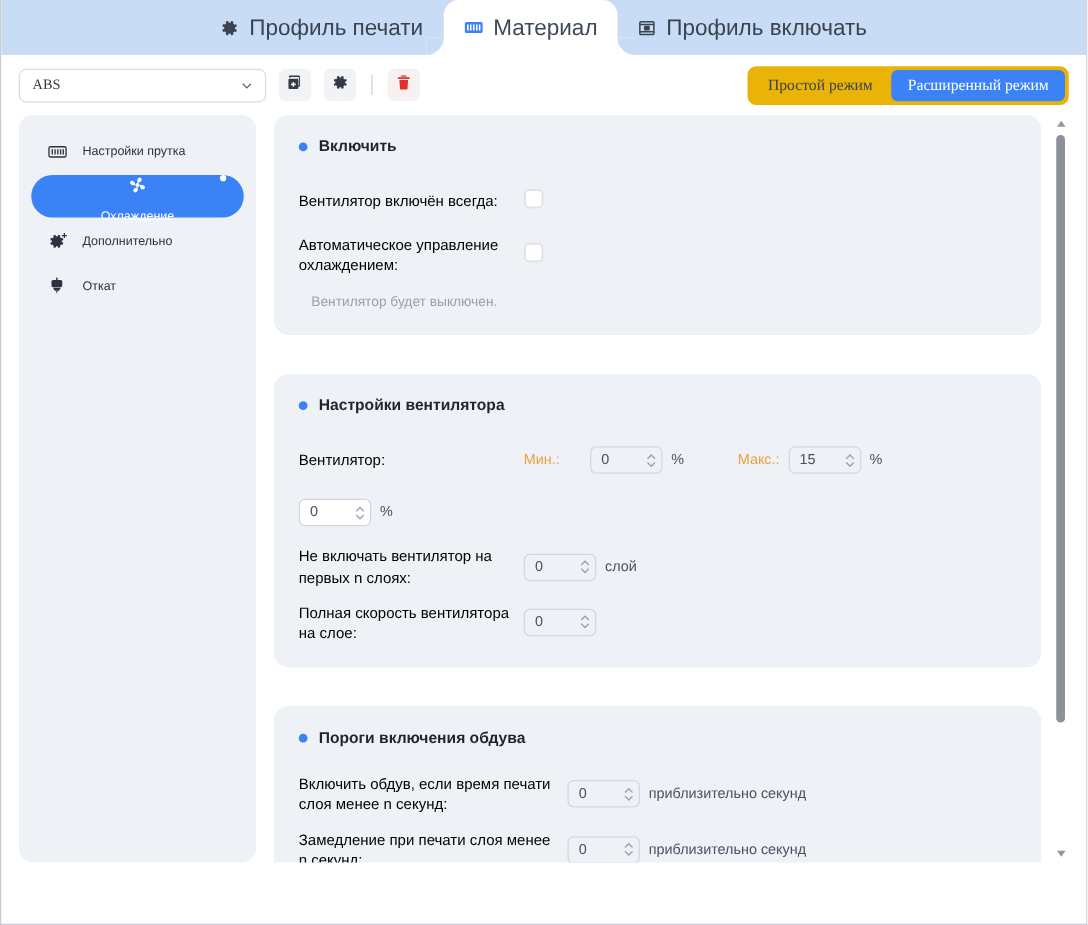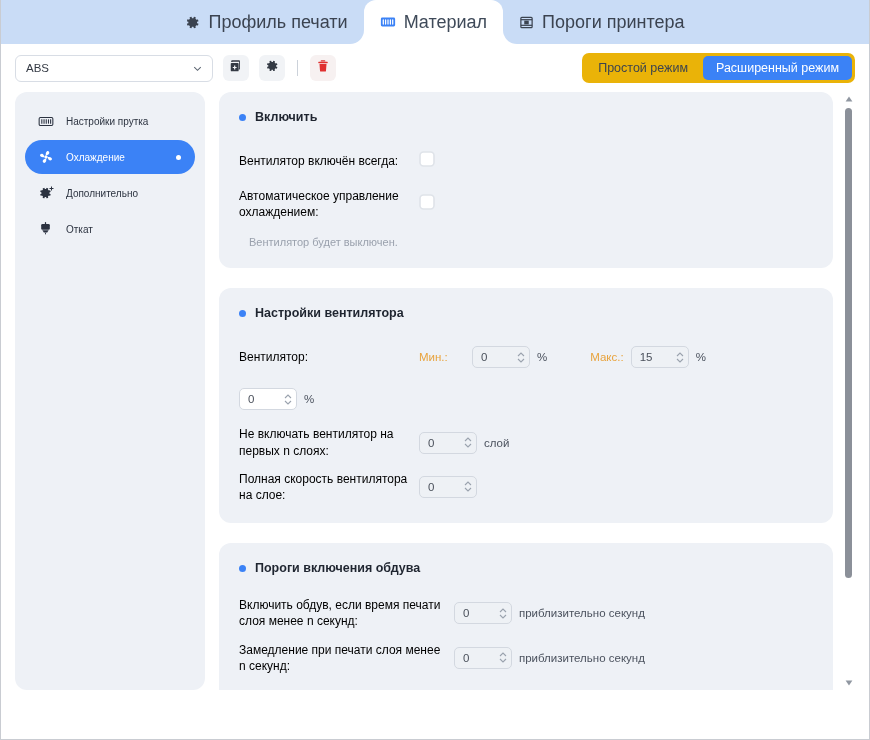--- a/index.html
+++ b/index.html
@@ -112,20 +112,21 @@
   .tab.active .shoulder-r { right: -14px; border-bottom-left-radius: 14px; }
 
   
   .toolbar {
     height: 48px;
     background: #ffffff;
     display: flex;
     align-items: center;
     padding: 0 14px;
     gap: 10px;
+    font-family: Liberation Serif, serif;
   }
   .preset-select {
     width: 198px;
     height: 27px;
     border: 1px solid #d8dde5;
     border-radius: 6px;
     background: #ffffff;
     display: flex;
     align-items: center;
     padding: 0 8px 0 10px;
@@ -206,20 +207,21 @@
   .side-item .side-ico {
     width: 17px;
     display: flex;
     align-items: center;
     justify-content: center;
     color: #2b3240;
   }
   .side-item.active {
     background: #3b82f6;
     color: #ffffff;
+    flex-direction: column;
   }
   .side-item.active .side-ico { color: #ffffff; }
   .side-dot {
     position: absolute;
     right: 14px;
     width: 5px; height: 5px;
     border-radius: 50%;
     background: #ffffff;
   }
 
@@ -231,21 +233,21 @@
   }
   .content {
     height: 100%;
     overflow: hidden;
     padding-right: 22px;
   }
   .card {
     background: #eef1f6;
     border-radius: 12px;
     padding: 18px 12px 20px 20px;
-    margin-bottom: 20px;
+    margin-bottom: 31px;
   }
   .card-title {
     display: flex;
     align-items: center;
     gap: 9px;
     font-size: 12.5px;
     font-weight: bold;
     color: #1f2530;
     margin-bottom: 22px;
   }
@@ -396,21 +398,21 @@
 
       <div class="tab">
         <span class="tab-ico">
           <svg width="15" height="15" viewBox="0 0 16 16" fill="none" stroke="#3b4350" stroke-width="1.3">
             <rect x="2" y="2.5" width="12" height="11" rx="1"></rect>
             <rect x="5.6" y="6" width="4.8" height="4" fill="#3b4350" stroke="none"></rect>
             <line x1="2" y1="5" x2="14" y2="5"></line>
             <line x1="2" y1="11" x2="14" y2="11"></line>
           </svg>
         </span>
-        <span>Пороги принтера</span>
+        <span>Профиль включать</span>
       </div>
 
     </div>
   </div>
 
   <div class="toolbar">
 
     <div class="preset-select">
       <span>ABS</span>
       <span class="chev">

